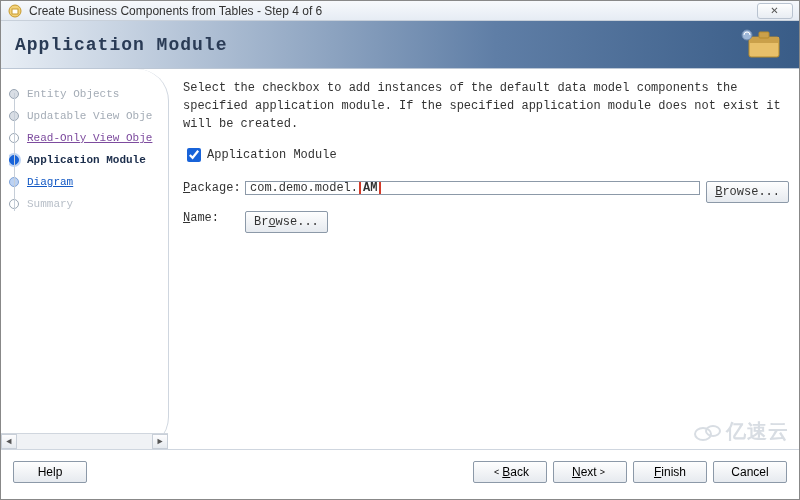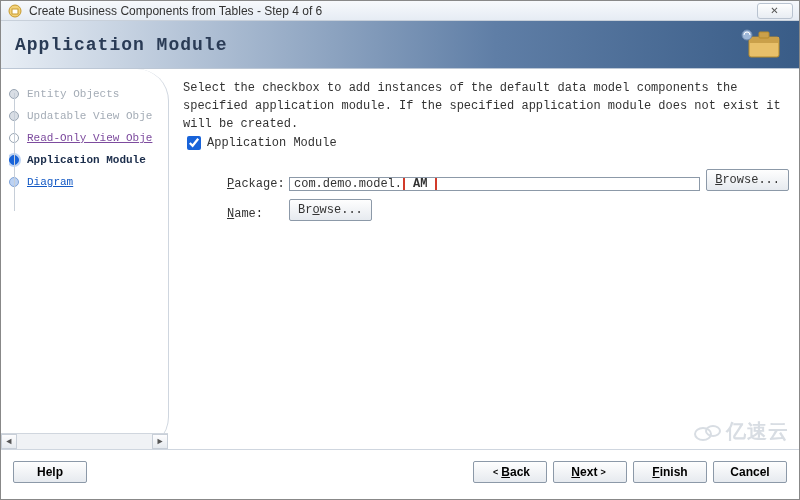--- a/index.html
+++ b/index.html
@@ -111,40 +111,40 @@
     border: 1px solid #c8cfd8; font-size:9px; color:#555;
   }
   
   .main {
     flex: 1;
     padding: 10px 10px 10px 14px;
     font-family: "Courier New", monospace;
     font-size: 12px;
     color: #333;
   }
-  .desc { line-height: 1.5; }
+  .desc { line-height: 1.5; margin-bottom: 12px; }
   .check-row { display:flex; align-items:center; margin-bottom: 16px; }
   .check-row input { margin-right: 6px; accent-color: #1863d9; width:14px;height:14px;}
-  .form-row { display:flex; align-items:flex-end; margin-bottom: 8px; margin-left: 44px; }
+  .form-row { display:flex; align-items:flex-start; margin-bottom: 8px; }
   .form-row .flabel { width: 62px; text-decoration: underline dotted transparent; }
   .form-row .flabel .ul { text-decoration: underline; }
   .form-row .field {
     flex: 1; height: 14px;
     border: 1px solid #8c99a8;
     background: #fff;
     display:flex; align-items:center;
     padding: 0 4px;
     font-family: "Courier New", monospace;
     font-size: 12px;
     margin-right: 6px;
     overflow:hidden;
   }
   .field .hl {
     border: 2px solid #d23b2a;
-    padding: 0 8px;
+    padding: 0 2px;
     margin-left: 1px;
     font-weight: bold;
     line-height: 14px;
     font-family: Liberation Mono, monospace;
   }
   .btn {
     height: 22px;
     min-width: 64px;
     padding: 0 8px;
     border: 1px solid #8c99a8;
@@ -154,21 +154,20 @@
     display:inline-flex; align-items:center; justify-content:center;
     border-radius: 2px;
   }
   .btn .ul { text-decoration: underline; }
   
   .footer {
     height: 44px;
     border-top: 1px solid #cfd6df;
     display:flex; align-items:center;
     padding: 0 12px;
-    font-weight: bold;
   }
   .footer .spacer { flex:1; }
   .footer .btn { min-width: 74px; margin-left: 6px; font-family: "Segoe UI", Tahoma, sans-serif; }
   .footer .btn.help { margin-left: 0; }
   .tri { font-size: 9px; margin: 0 3px; }
   
   .watermark {
     position: absolute;
     right: 10px; bottom: 54px;
     color: #d8dde3;
@@ -225,20 +224,24 @@
       <span class="lbl">Read-Only View Obje</span>
     </div>
     <div class="step current">
       <span class="dot"></span>
       <span class="lbl">Application Module</span>
     </div>
     <div class="step link future">
       <span class="dot"></span>
       <span class="lbl">Diagram</span>
     </div>
+    <div class="step disabled">
+      <span class="dot"></span>
+      <span class="lbl">Summary</span>
+    </div>
     <div class="sb-scroll">
       <span class="arrow">◄</span>
       <span class="arrow">►</span>
     </div>
   </div>
 
   <div class="main">
     <div class="desc">Select the checkbox to add instances of the default data model components the specified application module.  If the specified application module does not exist it will be created.</div>
 
     <div class="check-row">

